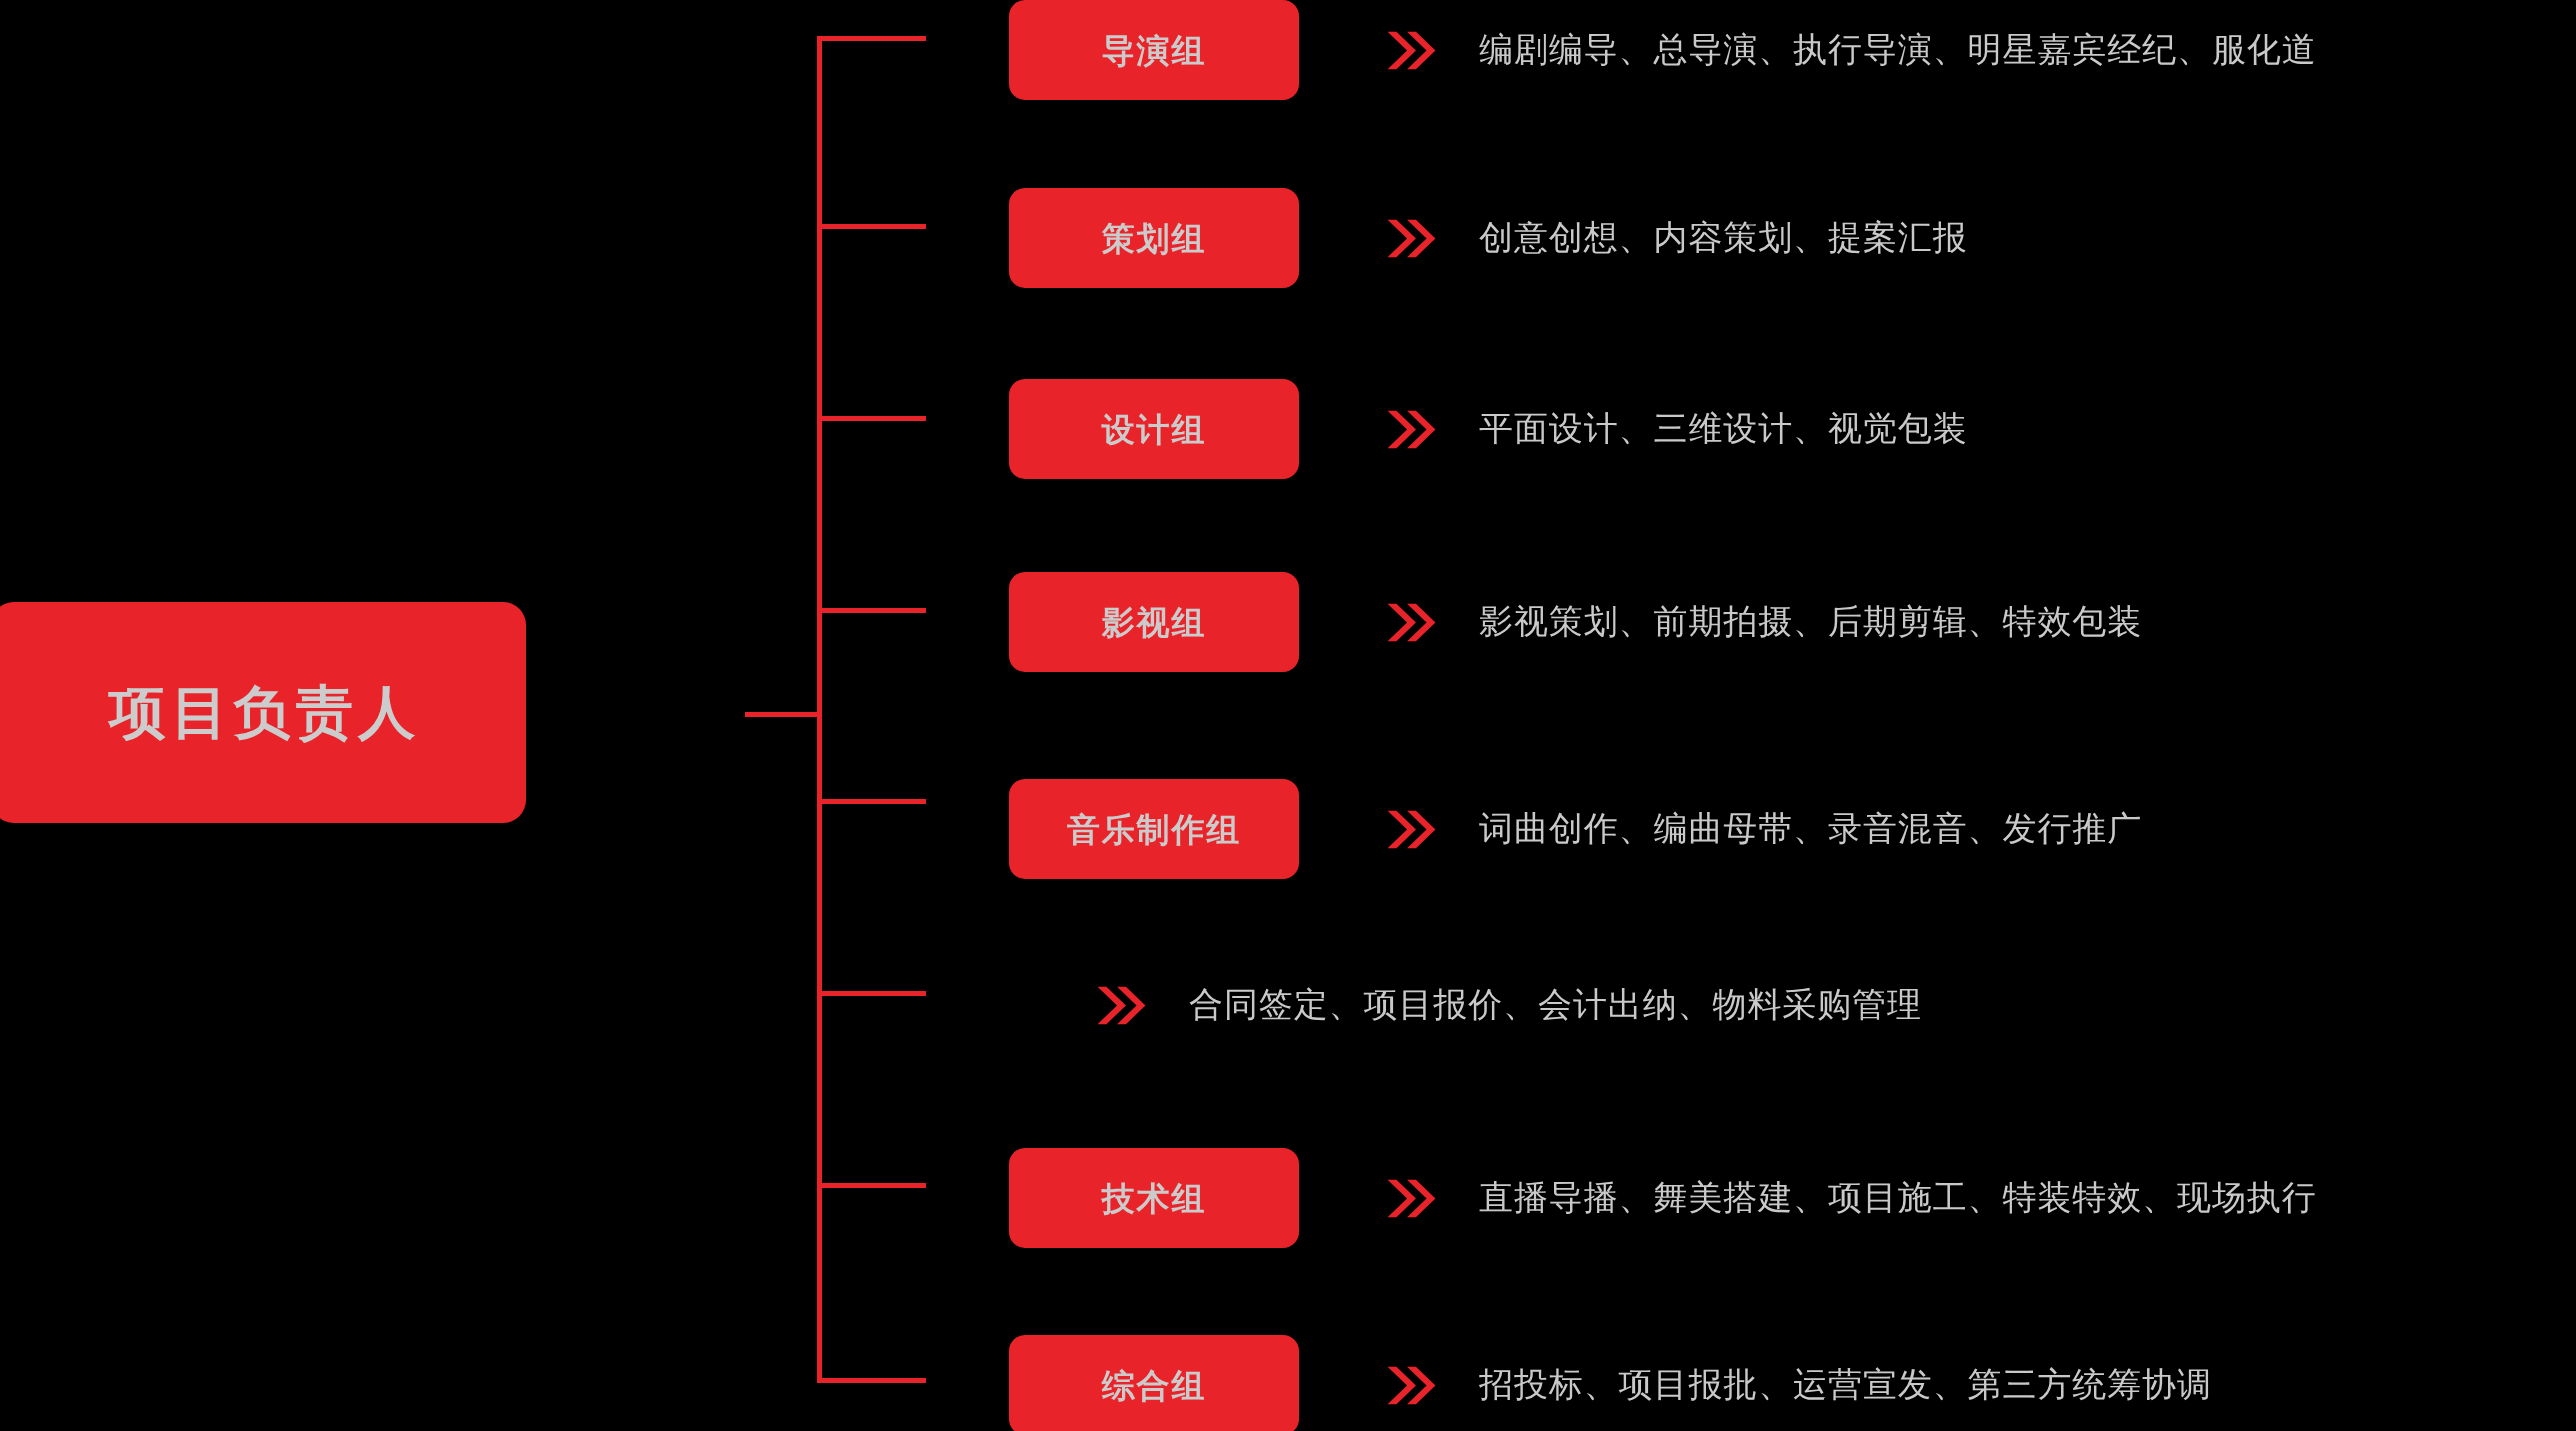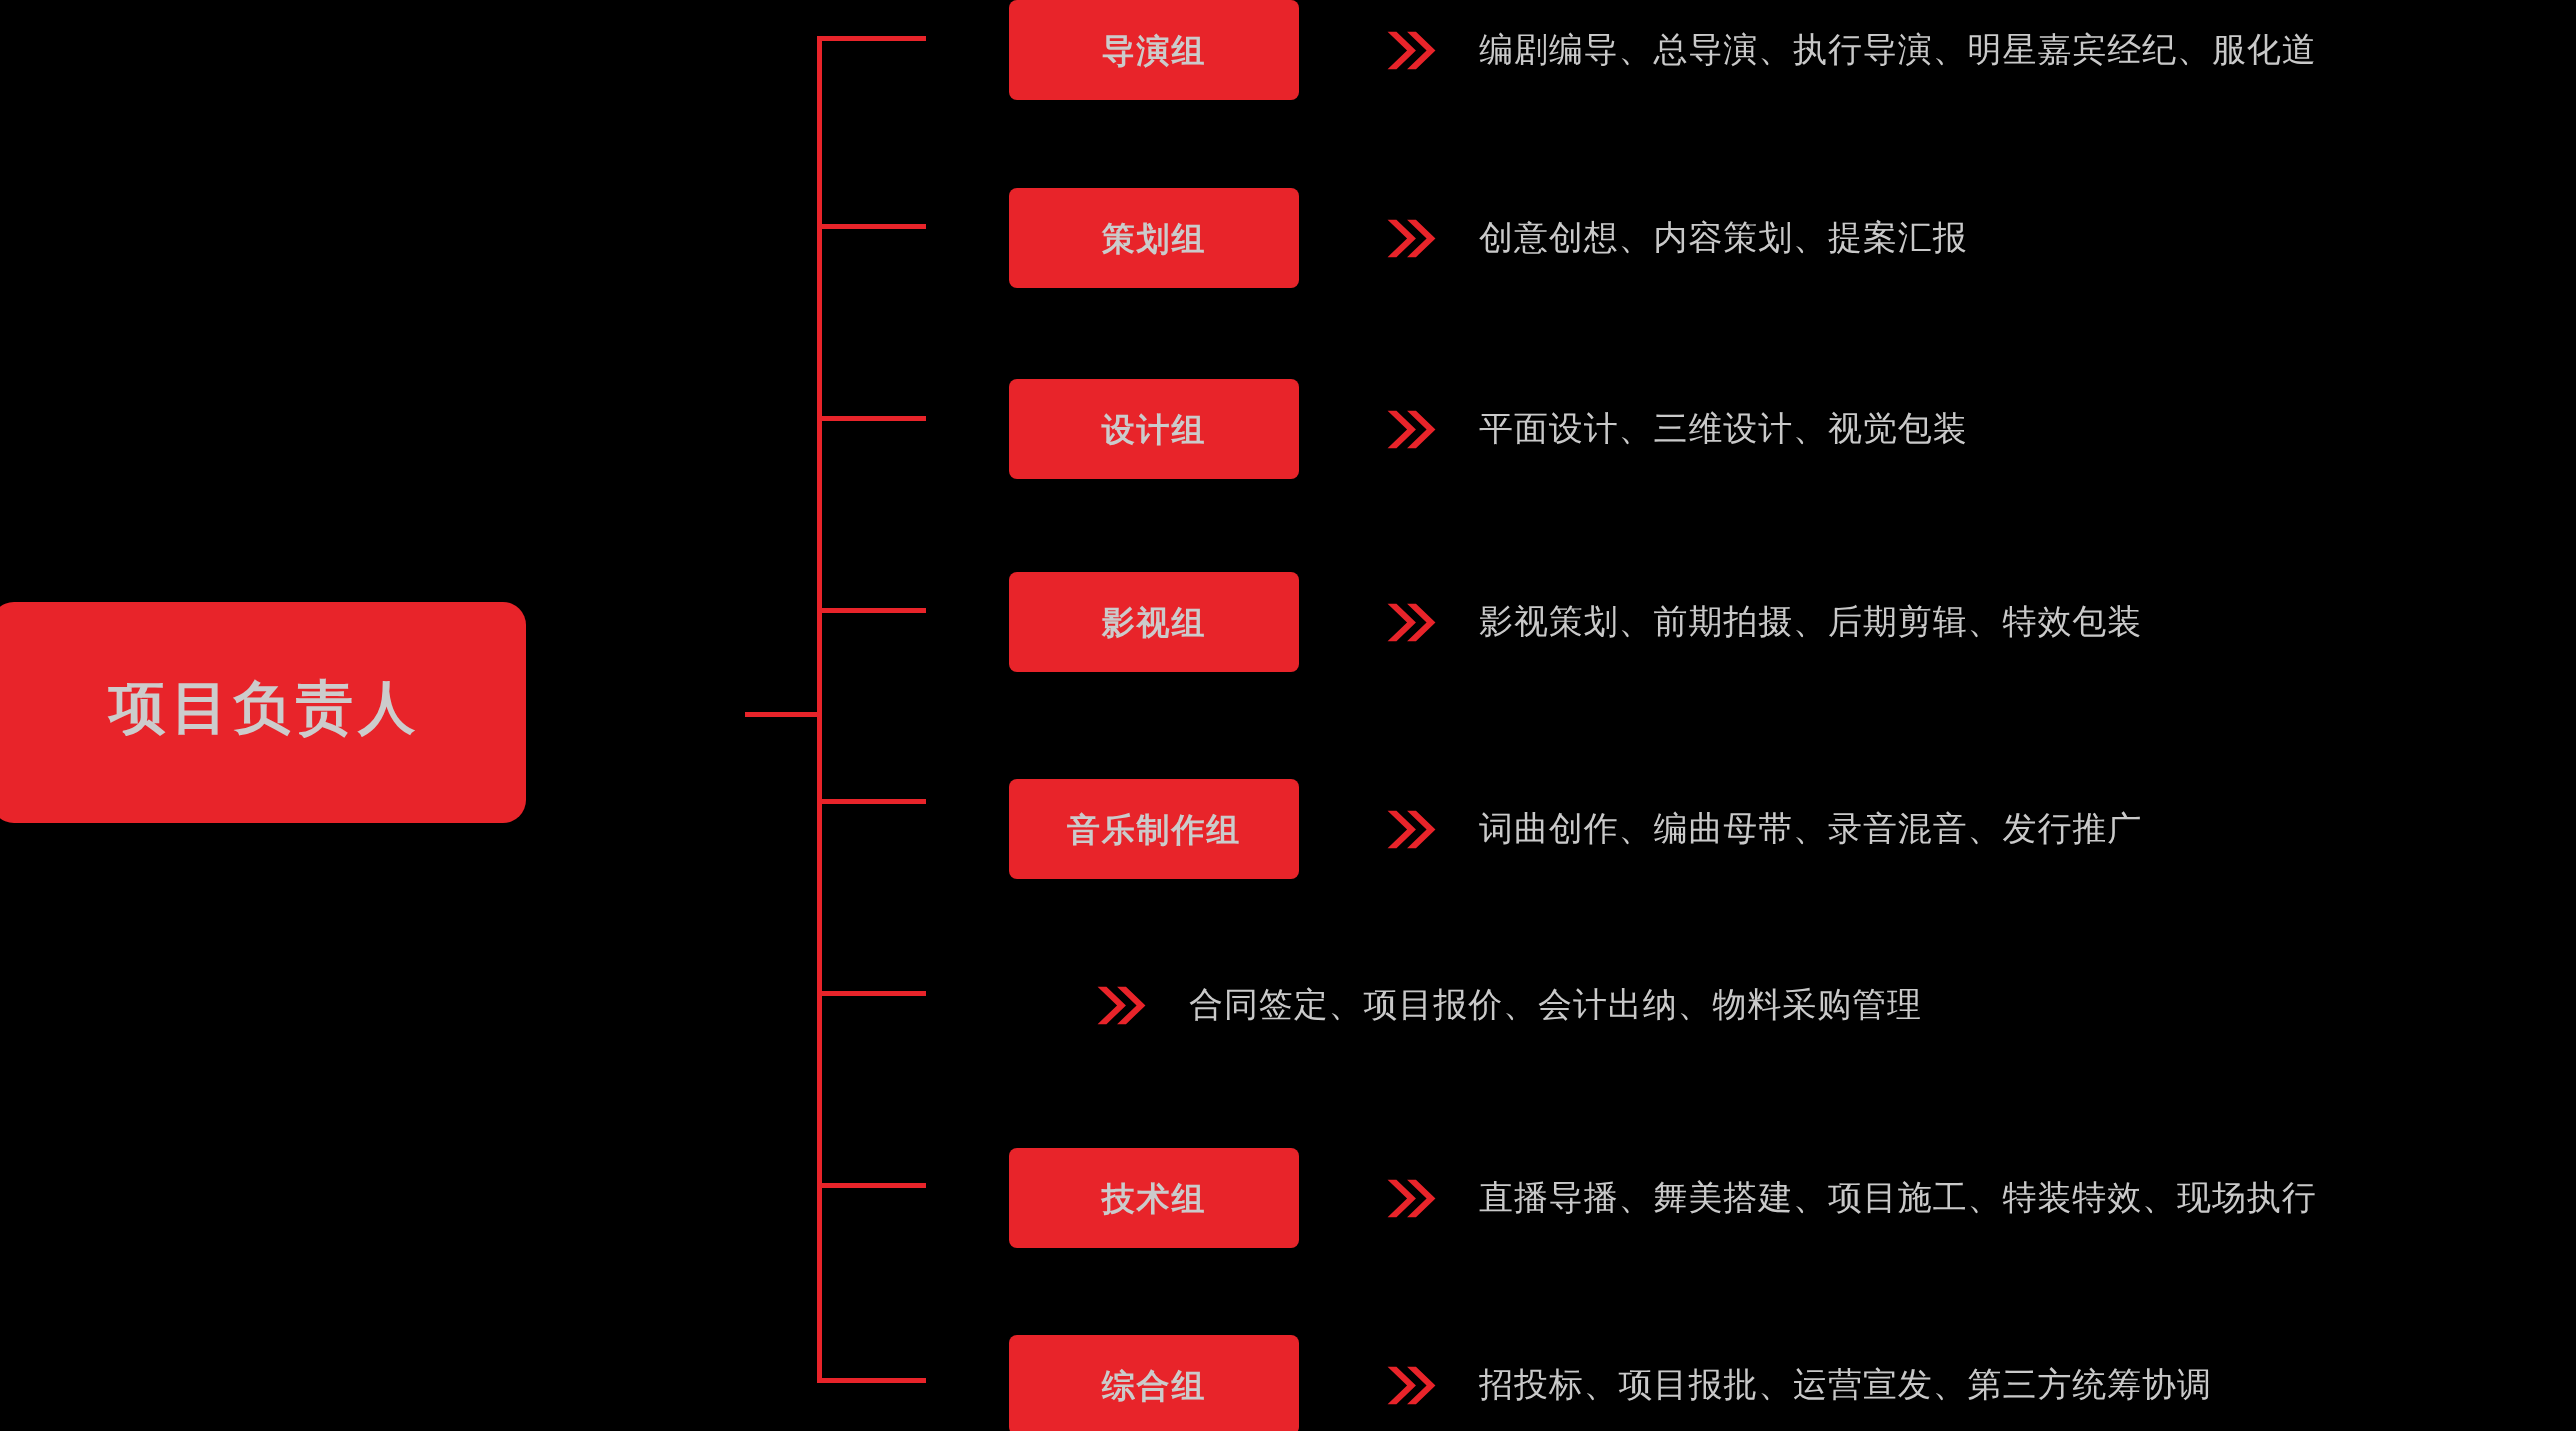--- a/index.html
+++ b/index.html
@@ -30,21 +30,20 @@
     align-items: center;
     justify-content: center;
   }
   .root-label {
     color: #CCCCCC;
     font-size: 57px;
     font-weight: 700;
     letter-spacing: 5.4px;
     line-height: 1;
     padding-left: 12.5px;
-    font-family: Liberation Mono, monospace;
   }
 
   
   .conn {
     position: absolute;
     background: #E8242A;
   }
   .conn-stub {           
     left: 745px;
     top: 712px;
@@ -70,21 +69,21 @@
     width: 1567px;
     height: 100px;
     display: flex;
     align-items: center;
   }
   .group-box {
     flex: 0 0 auto;
     width: 290px;
     height: 100px;
     background: #E8242A;
-    border-radius: 8px;
+    border-radius: 16px;
     display: flex;
     align-items: center;
     justify-content: center;
   }
   .group-label {
     color: #CBCBCB;
     font-size: 33px;
     font-weight: 700;
     letter-spacing: 1.8px;
     line-height: 1;

